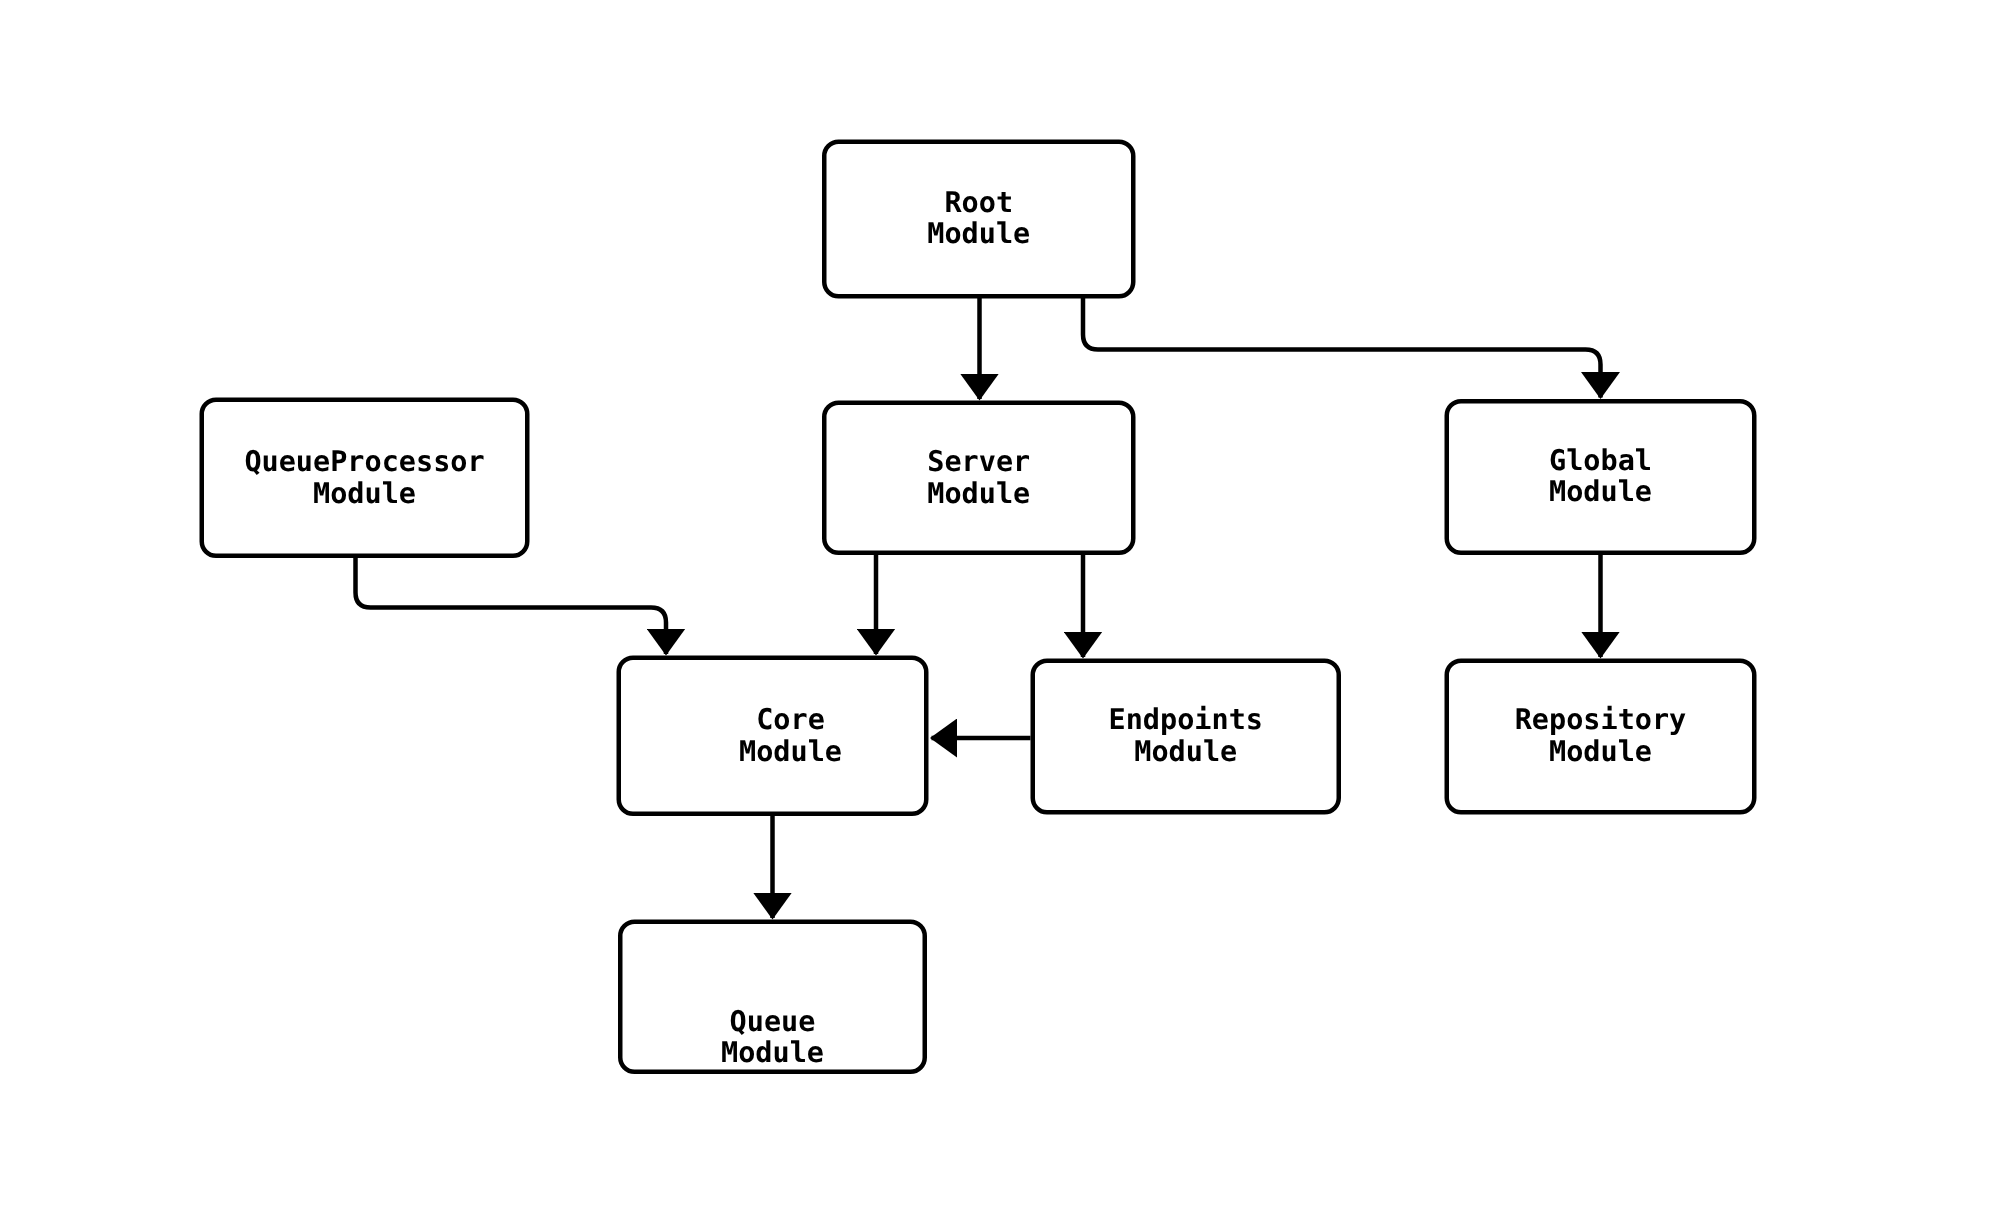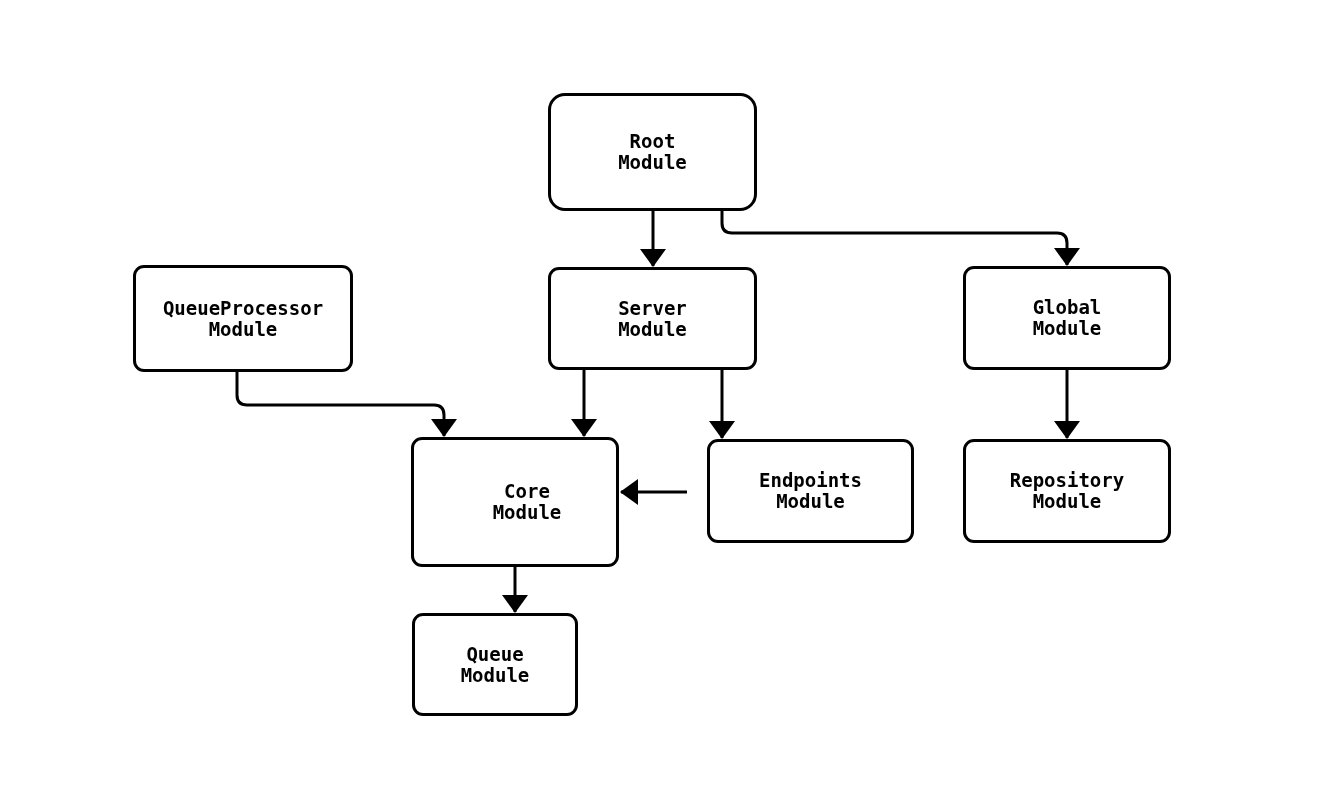--- a/index.html
+++ b/index.html
@@ -63,21 +63,21 @@
   <path d="M653,198 L653,266" class="edge" marker-end="url(#arrowhead)"></path>
       <path d="M722,198 L722,223 Q722,233 732,233 L1057,233 Q1067,233 1067,243 L1067,265" class="edge" marker-end="url(#arrowhead)"></path>
       <path d="M237,372 L237,395 Q237,405 247,405 L434,405 Q444,405 444,415 L444,436" class="edge" marker-end="url(#arrowhead)"></path>
       <path d="M584,370 L584,436" class="edge" marker-end="url(#arrowhead)"></path>
       <path d="M722,370 L722,438" class="edge" marker-end="url(#arrowhead)"></path>
       <path d="M687,492 L621,492" class="edge" marker-end="url(#arrowhead)"></path>
       <path d="M1067,370 L1067,438" class="edge" marker-end="url(#arrowhead)"></path>
       <path d="M515,544 L515,612" class="edge" marker-end="url(#arrowhead)"></path>
     </svg>
   <div id="nodes">
-      <div class="node" style="left: 548px; top: 93px; width: 209px; height: 118px; border-radius: 17px;">
+      <div class="node" style="left: 548px; top: 93px; width: 209px; height: 106px;">
     <div class="node-label">
       <span class="line1">Root</span>
       <span class="line2">Module</span>
     </div>
   </div>
       <div class="node" style="left: 133px; top: 265px; width: 220px; height: 107px;">
     <div class="node-label">
       <span class="line1">QueueProcessor</span>
       <span class="line2">Module</span>
     </div>
@@ -87,38 +87,38 @@
       <span class="line1">Server</span>
       <span class="line2">Module</span>
     </div>
   </div>
       <div class="node" style="left: 963px; top: 266px; width: 208px; height: 104px;">
     <div class="node-label">
       <span class="line1">Global</span>
       <span class="line2">Module</span>
     </div>
   </div>
-      <div class="node" style="left: 411px; top: 437px; width: 208px; height: 130px; padding-left: 24px;">
+      <div class="node" style="left: 411px; top: 437px; width: 208px; height: 107px; padding-left: 24px;">
     <div class="node-label">
       <span class="line1">Core</span>
       <span class="line2">Module</span>
     </div>
   </div>
-      <div class="node" style="left: 687px; top: 439px; width: 207px; height: 104px; margin-left: 20px;">
+      <div class="node" style="left: 687px; top: 439px; width: 207px; height: 104px;">
     <div class="node-label">
       <span class="line1">Endpoints</span>
       <span class="line2">Module</span>
     </div>
   </div>
       <div class="node" style="left: 963px; top: 439px; width: 208px; height: 104px; justify-content: center;">
     <div class="node-label">
       <span class="line1">Repository</span>
       <span class="line2">Module</span>
     </div>
   </div>
-      <div class="node" style="left: 412px; top: 613px; width: 166px; height: 103px;">
+      <div class="node" style="left: 412px; top: 613px; width: 206px; height: 103px; align-items: flex-end;">
     <div class="node-label">
       <span class="line1">Queue</span>
       <span class="line2">Module</span>
     </div>
   </div>
     </div>
 </div>
 
 </body></html>

